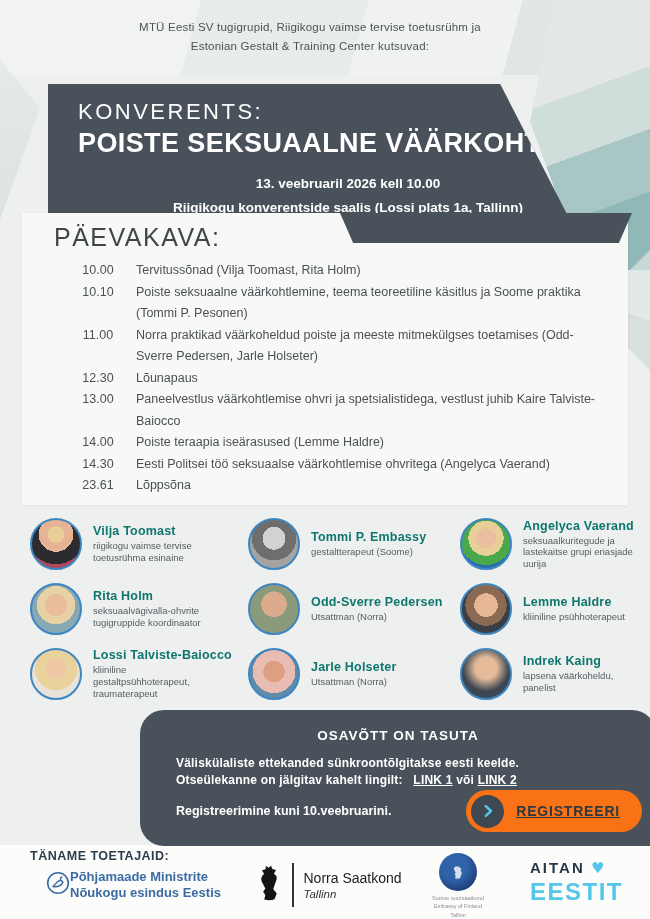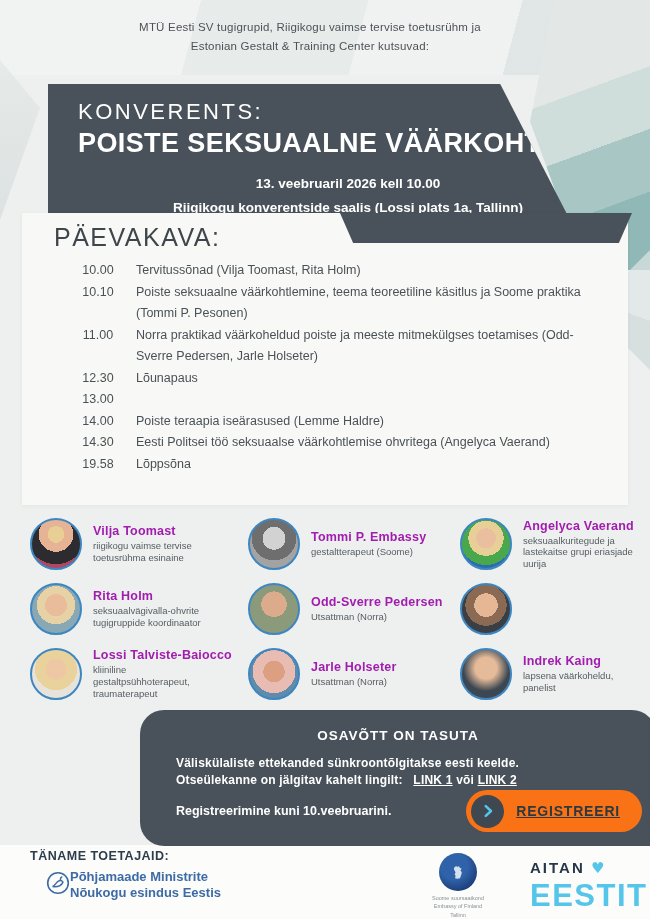--- a/index.html
+++ b/index.html
@@ -53,21 +53,21 @@
   .agenda-time { width:36px; flex:none; text-align:center; }
   .agenda-text { flex:1; }
 
   
   .speakers { position:absolute; top:508px; left:0; width:650px; height:202px;
               display:grid; grid-template-columns:218px 212px 1fr; grid-template-rows:repeat(3,1fr);
               grid-auto-flow:column; padding:4px 4px 4px 30px; }
   .speaker { display:flex; align-items:center; gap:11px; }
   .avatar { width:52px; height:52px; flex:none; border-radius:50%;
             border:2.5px solid #3e86c0; background:#ccc; }
-  .sp-name { font-size:12.5px; font-weight:700; color:#a21caf; letter-spacing:.2px; }
+  .sp-name { font-size:12.5px; font-weight:700; color:#0f766e; letter-spacing:.2px; }
   .sp-role { font-size:9.5px; color:#565d62; line-height:1.25; margin-top:2px; max-width:128px; }
   
   .av0 { background:radial-gradient(circle at 50% 30%,#e9cf96 0 20%,#e6b394 20% 42%,#2b2b30 42% 72%,#b0475f 72%); }
   .av1 { background:radial-gradient(circle at 50% 42%,#e9bd9c 0 30%,#e6d2a4 30% 52%,#87a8b4 52%); }
   .av2 { background:radial-gradient(circle at 50% 40%,#eec7a4 0 28%,#ead29c 28% 56%,#e8e3da 56%); }
   .av3 { background:radial-gradient(circle at 50% 38%,#d2d2d2 0 30%,#6e6e6e 30% 58%,#a3a3a3 58%); }
   .av4 { background:radial-gradient(circle at 50% 40%,#dcab8b 0 34%,#8c9a7c 34%); }
   .av5 { background:radial-gradient(circle at 50% 45%,#dc9f81 0 30%,#e8bcb2 30% 60%,#5f8cab 60%); }
   .av6 { background:radial-gradient(circle at 50% 38%,#eabf9f 0 26%,#e7cf97 26% 46%,#49a84c 46% 70%,#2b6cae 70%); }
   .av7 { background:radial-gradient(circle at 50% 42%,#e6b795 0 32%,#8a6a52 32% 56%,#3a3f46 56%); }
@@ -101,21 +101,21 @@
   .nor-name { font-size:14px; font-weight:500; color:#1c1c1c; }
   .nor-city { font-size:11.5px; font-style:italic; color:#333; margin-top:2px; }
   .logo-finland { position:absolute; left:428px; top:8px; width:60px; text-align:center; }
   .fin-circle { width:38px; height:38px; margin:0 auto; border-radius:50%;
                 background:radial-gradient(circle at 40% 35%,#2f62a8 0 40%,#1d3f7c 75%);
                 display:flex; align-items:center; justify-content:center; }
   .fin-text { font-size:5.5px; color:#8b9096; line-height:1.5; margin-top:3px; }
   .logo-aitan { position:absolute; left:530px; top:14px; }
   .aitan-line1 { font-size:15px; font-weight:800; color:#253746; letter-spacing:2px; }
   .aitan-heart { color:#55c6e9; font-family:"DejaVu Sans",sans-serif; }
-  .aitan-line2 { font-size:31px; font-weight:700; color:#55c6e9; letter-spacing:1.5px; margin-top:1px; }
+  .aitan-line2 { font-size:24px; font-weight:700; color:#55c6e9; letter-spacing:1.5px; margin-top:1px; }
 </style>
 </head>
 <body>
 
 <div class="poly p1"></div>
 <div class="poly p2"></div>
 <div class="poly p3"></div>
 <div class="poly p4"></div>
 <div class="poly p5"></div>
 
@@ -148,31 +148,32 @@
     <div class="agenda-row">
       <span class="agenda-time">11.00</span>
       <span class="agenda-text">Norra praktikad väärkoheldud poiste ja meeste mitmekülgses toetamises (Odd-Sverre Pedersen, Jarle Holseter)</span>
     </div>
     <div class="agenda-row">
       <span class="agenda-time">12.30</span>
       <span class="agenda-text">Lõunapaus</span>
     </div>
     <div class="agenda-row">
       <span class="agenda-time">13.00</span>
+      <span class="agenda-text">Paneelvestlus väärkohtlemise ohvri ja spetsialistidega, vestlust juhib Kaire Talviste-Baiocco</span>
     </div>
     <div class="agenda-row">
       <span class="agenda-time">14.00</span>
       <span class="agenda-text">Poiste teraapia iseärasused (Lemme Haldre)</span>
     </div>
     <div class="agenda-row">
       <span class="agenda-time">14.30</span>
       <span class="agenda-text">Eesti Politsei töö seksuaalse väärkohtlemise ohvritega (Angelyca Vaerand)</span>
     </div>
     <div class="agenda-row">
-      <span class="agenda-time">19.58</span>
+      <span class="agenda-time">23.61</span>
       <span class="agenda-text">Lõppsõna</span>
     </div>
   </div>
 </div>
 
 <div class="speakers">
   <div class="speaker">
     <div class="avatar av0"></div>
     <div>
         <div class="sp-name">Vilja Toomast</div>
@@ -216,20 +217,24 @@
   </div>
   <div class="speaker">
     <div class="avatar av6"></div>
     <div>
         <div class="sp-name">Angelyca Vaerand</div>
          <div class="sp-role">seksuaalkuritegude ja lastekaitse grupi eriasjade uurija</div>
       </div>
   </div>
   <div class="speaker">
     <div class="avatar av7"></div>
+    <div>
+        <div class="sp-name">Lemme Haldre</div>
+         <div class="sp-role">kliiniline psühhoterapeut</div>
+      </div>
   </div>
   <div class="speaker">
     <div class="avatar av8"></div>
     <div>
         <div class="sp-name">Indrek Kaing</div>
          <div class="sp-role">lapsena väärkoheldu, panelist</div>
       </div>
   </div>
 </div>
 
@@ -268,20 +273,32 @@
         <path d="M6.5 15.5c2.5-.5 3.5-4 5.5-5.2 1.8-1.1 4-.8 5 .8-1.2 2.8-4.5 4.6-8.2 4.6z" fill="none" stroke="#3c6ba5" stroke-width="1.4"></path>
         <path d="M14.5 9.5c-.3-2 .6-3.4 1.8-3.8" fill="none" stroke="#3c6ba5" stroke-width="1.4"></path>
       </svg>
     </span>
     <div class="nordic-text">
       <div>Põhjamaade Ministrite</div>
       <div>Nõukogu esindus Eestis</div>
     </div>
   </div>
 
+  <div class="logo-norway">
+    <span>
+      <svg width="26" height="38" viewBox="0 0 24 34">
+        <path d="M9 1l2.5 2L14 1l1 3 3.5 1-2 3.5c2.2 1.2 3.2 3.3 2.4 5.6l-3 8.4 3.2 4.2-2 5.3c-3 1.2-6.5 1.2-9.5.2l1-4.2-2-3 2-3-3.2-6.2c-1.2-3 0-6 2.2-7.2L5.5 5.5 9 4z" fill="#141414"></path>
+      </svg>
+    </span>
+    <div class="nor-divider"></div>
+    <div>
+      <div class="nor-name">Norra Saatkond</div>
+      <div class="nor-city">Tallinn</div>
+    </div>
+  </div>
 
   <div class="logo-finland">
     <div class="fin-circle">
       <svg width="16" height="16" viewBox="0 0 16 16">
         <path d="M6 2l1.5 1L9 2l.6 1.8 2 .6-1.2 2c1.2.8 1.7 2 1.2 3.4l-1.6 4.4c-1.6.6-3.4.6-5 0l.6-2.4-1-1.6 1-1.6-1.6-3.2C3.6 4 4.4 2.8 5.6 2.4z" fill="#e8eef6" opacity=".9"></path>
       </svg>
     </div>
     <div class="fin-text">
       <div>Soome suursaatkond</div>
       <div>Embassy of Finland</div>

